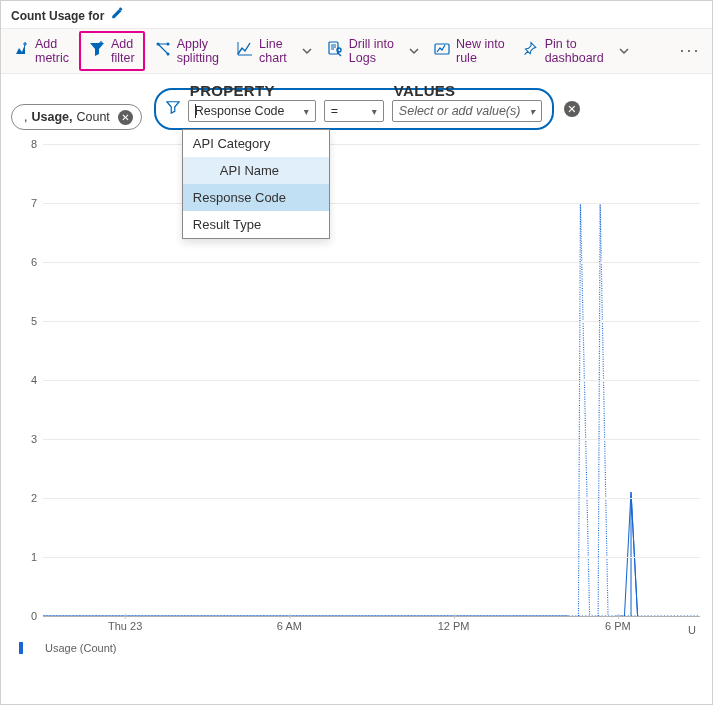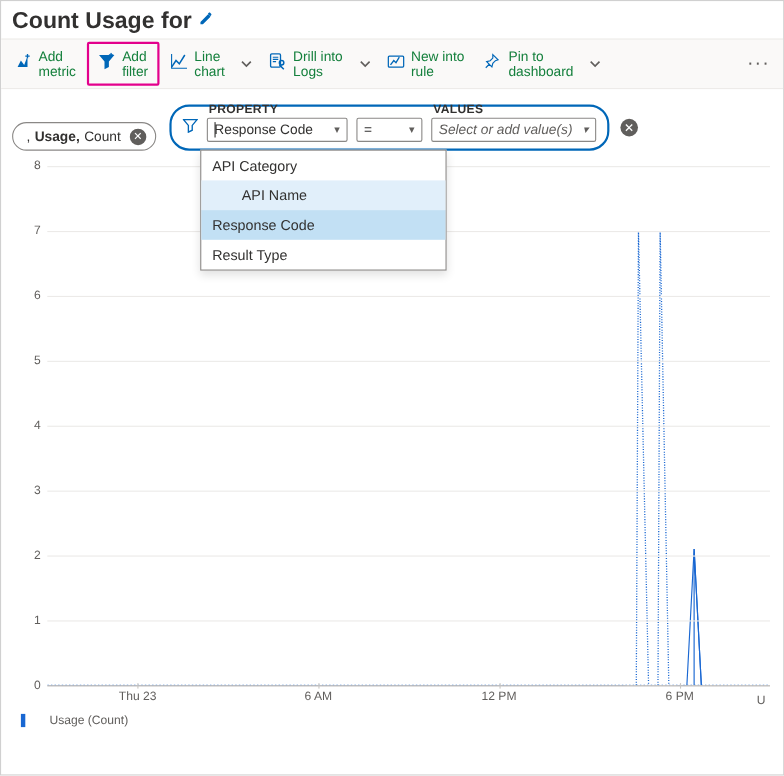--- a/index.html
+++ b/index.html
@@ -14,21 +14,21 @@
     overflow: hidden;
     border: 1px solid #d0d0d0;
     position: relative;
   }
 
   
   .header {
     display: flex;
     align-items: center;
     padding: 6px 10px 4px 10px;
-    font-size: 21px;
+    font-size: 12px;
     font-weight: 600;
     gap: 6px;
   }
   .header .edit-icon svg { width: 14px; height: 14px; color: #0067b8; }
 
   
   .toolbar {
     display: flex;
     align-items: stretch;
     background: #faf9f8;
@@ -37,21 +37,21 @@
     padding: 2px 4px;
     height: 46px;
     gap: 2px;
   }
   .tb-btn {
     display: flex;
     align-items: center;
     gap: 6px;
     padding: 4px 8px;
     font-size: 12.5px;
-    color: #15803d;
+    color: #701a75;
     cursor: pointer;
     border-radius: 2px;
     line-height: 1.15;
   }
   .tb-btn .tb-icon svg { width: 16px; height: 16px; color: #0067b8; }
   .tb-btn .tb-label { white-space: pre-line; }
   .tb-chevron {
     display: flex;
     align-items: center;
     padding: 0 4px;
@@ -119,21 +119,21 @@
     position: relative;
   }
   .fg-funnel { align-self: center; color: #0067b8; }
   .fg-funnel svg { width: 14px; height: 14px; }
   .fg-col {
     display: flex;
     flex-direction: column;
     gap: 1px;
   }
   .fg-label {
-    font-size: 11px;
+    font-size: 15px;
     font-weight: 600;
     letter-spacing: 0.3px;
     color: #323130;
     padding-left: 2px;
   }
   .fg-select {
     display: inline-flex;
     align-items: center;
     justify-content: space-between;
     border: 1px solid #8a8886;
@@ -161,21 +161,21 @@
     margin-left: 8px;
     cursor: pointer;
     align-self: center;
   }
 
   
   .dropdown {
     position: absolute;
     top: 41px;
     left: 28px;
-    width: 224px;
+    width: 148px;
     background: #fff;
     border: 1px solid #8a8886;
     box-shadow: 0 4px 8px rgba(0,0,0,0.12);
     z-index: 50;
   }
   .dropdown .dd-item {
     padding: 6px 10px;
     font-size: 13px;
     cursor: pointer;
   }
@@ -290,20 +290,32 @@
     <span class="tb-icon">
       <svg viewBox="0 0 16 16">
           <path fill="currentColor" d="M1 2h14l-5 6v5l-4 2v-7L1 2z"></path>
           <path stroke="currentColor" stroke-width="1.2" d="M12 0v4M10 2h4" fill="none"></path>
         </svg>
     </span>
     <span class="tb-label">Add
 filter</span>
   </div>
 
+  <div class="tb-btn">
+    <span class="tb-icon">
+      <svg viewBox="0 0 16 16">
+          <circle cx="3" cy="3" r="1.5" fill="currentColor"></circle>
+          <circle cx="13" cy="3" r="1.5" fill="currentColor"></circle>
+          <circle cx="13" cy="13" r="1.5" fill="currentColor"></circle>
+          <path stroke="currentColor" stroke-width="1.2" fill="none" d="M3 3l10 0M3 3l10 10"></path>
+        </svg>
+    </span>
+    <span class="tb-label">Apply
+splitting</span>
+  </div>
 
   <div class="tb-btn">
     <span class="tb-icon">
       <svg viewBox="0 0 16 16">
           <path stroke="currentColor" stroke-width="1.4" fill="none" d="M1 13l4-6 3 3 5-8"></path>
           <path stroke="currentColor" stroke-width="1" d="M1 1v13h14" fill="none"></path>
         </svg>
     </span>
     <span class="tb-label">Line
 chart</span>

